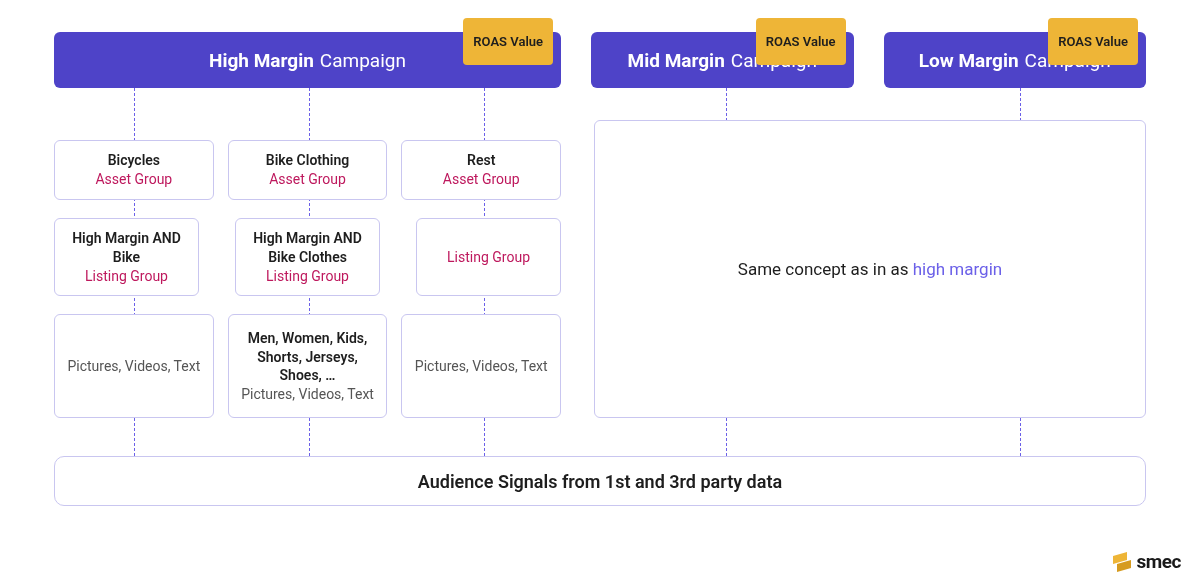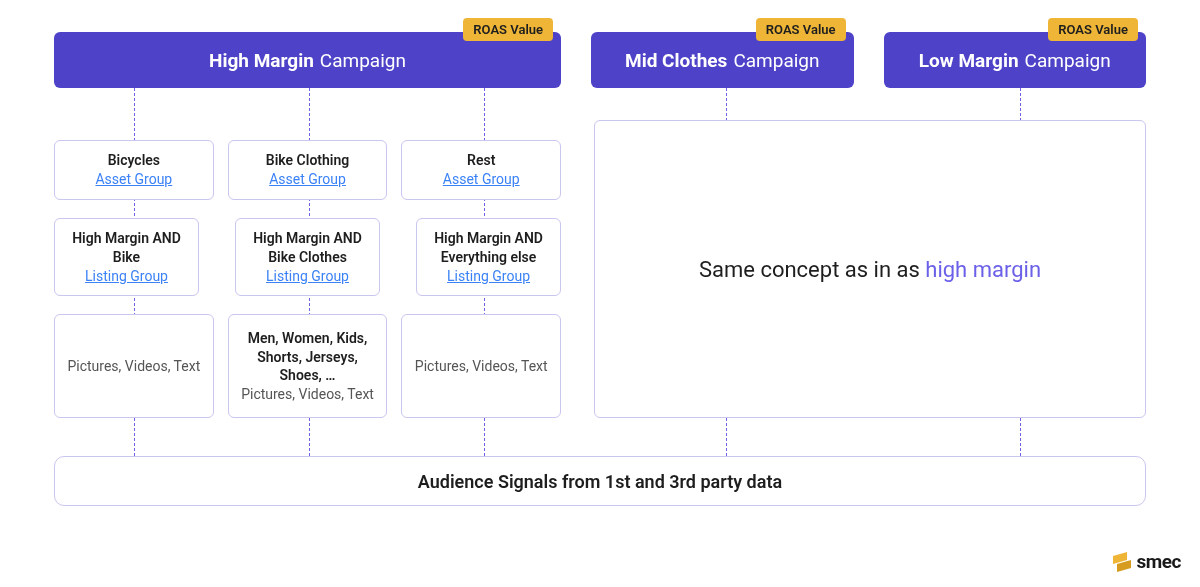--- a/index.html
+++ b/index.html
@@ -21,48 +21,48 @@
     display:flex;gap:30px;
   }
   .col-hm{width:510px;position:relative;}
   .col-mm{width:264px;position:relative;}
   .col-lm{width:264px;position:relative;}
 
   .roas{
     position:absolute;top:-2px;right:8px;
     background:var(--gold);color:#1E1E1E;
     font-size:13px;font-weight:600;
-    padding:4px 10px;border-radius:4px;z-index:3;
+    padding:16px 10px;border-radius:4px;z-index:3;
   }
 
   .header{
     margin-top:12px;
     background:var(--purple);color:#fff;border-radius:6px;
     height:56px;display:flex;align-items:center;justify-content:center;
     font-size:19px;font-weight:400;text-align:center;
   }
   .header b{font-weight:700;margin-right:6px;}
 
   .grid3{display:flex;gap:14px;}
   .cell{
     flex:1;background:#fff;border:1px solid var(--border);border-radius:6px;
     padding:10px 8px;text-align:center;
     display:flex;flex-direction:column;align-items:center;justify-content:center;
     min-height:50px;font-size:14px;line-height:1.35;
   }
   .cell.tall2{min-height:78px;}
   .cell.tall3{min-height:104px;}
   .cell .title{font-weight:600;}
-  .cell .sub{color:#3b82f6;text-decoration:underline;}
+  .cell .sub{color:#be185d;}
   .cell .media{color:#555;}
 
   .same-box{
     background:#fff;border:1px solid var(--border);border-radius:6px;
     text-align:center;display:flex;align-items:center;justify-content:center;
-    font-size:22px;
+    font-size:17px;
     position:absolute;left:0;top:0;right:0;bottom:0;
   }
   .same-box .link{color:var(--purple-light);}
 
   .audience{
     position:absolute;left:54px;right:54px;top:456px;
     background:#fff;border:1px solid var(--border);border-radius:10px;
     height:50px;display:flex;align-items:center;justify-content:center;
     font-size:18px;font-weight:600;
   }
@@ -119,21 +119,20 @@
     <div class="grid3" style="margin-top:18px;gap:36px;">
       <div class="cell tall2">
         <span class="title">High Margin AND Bike</span>
         <span class="sub">Listing Group</span>
       </div>
       <div class="cell tall2">
         <span class="title">High Margin AND Bike Clothes</span>
         <span class="sub">Listing Group</span>
       </div>
       <div class="cell tall2">
-        <span class="title">High Margin AND Everything else</span>
         <span class="sub">Listing Group</span>
       </div>
     </div>
 
     <div class="grid3" style="margin-top:18px;">
       <div class="cell tall3">
         <span class="media">Pictures, Videos, Text</span>
       </div>
       <div class="cell tall3">
         <span class="title">Men, Women, Kids, Shorts, Jerseys, Shoes, …</span>
@@ -141,21 +140,21 @@
       </div>
       <div class="cell tall3">
         <span class="media">Pictures, Videos, Text</span>
       </div>
     </div>
   </div>
 
   <div class="col-mm">
     <div class="roas">ROAS Value</div>
     <div class="header">
-      <b>Mid Clothes</b>
+      <b>Mid Margin</b>
       <span>Campaign</span>
     </div>
   </div>
 
   <div class="col-lm">
     <div class="roas">ROAS Value</div>
     <div class="header">
       <b>Low Margin</b>
       <span>Campaign</span>
     </div>

